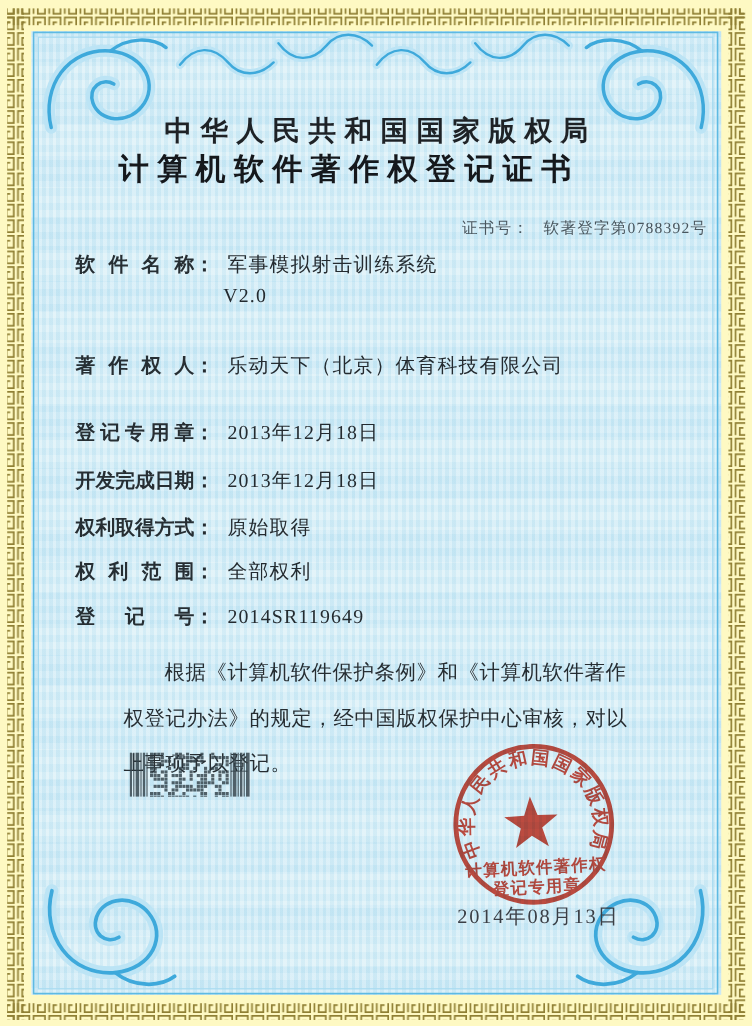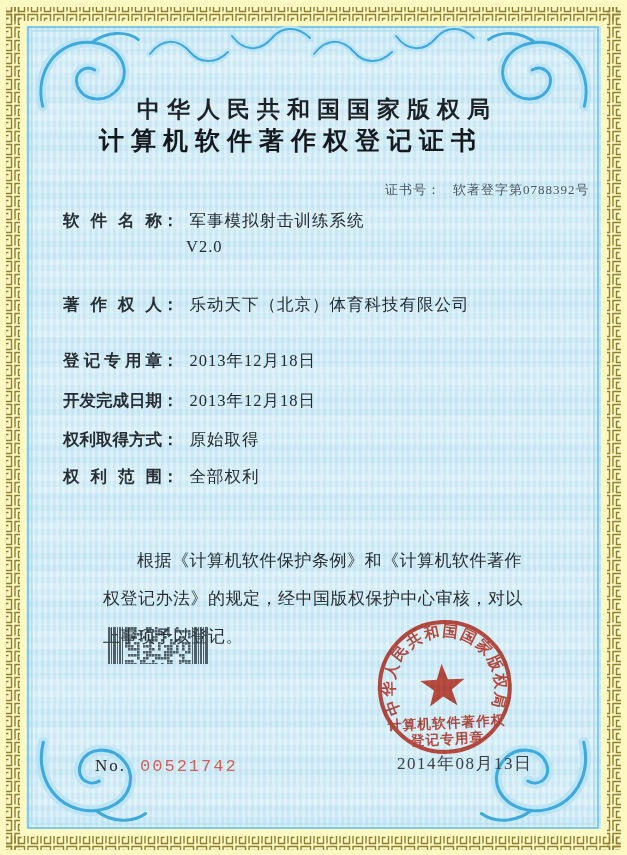--- a/index.html
+++ b/index.html
@@ -44,21 +44,21 @@
     font-size:17px; line-height:38px; color:#262d32; text-indent:2em; letter-spacing:.5px;padding-left:40px;
   }
   .barcode{position:absolute; left:108px; top:627px; width:102px; height:37px; opacity:.82;}
   .seal{
     position:absolute; left:374px; top:620px; width:142px; height:142px; z-index:5;
     transform:rotate(-3deg); opacity:.9; mix-blend-mode:multiply;
   }
   .ringt{font-size:15px; font-weight:700; fill:#cf3a2c; letter-spacing:2px;}
   .sealt{font-size:13.5px; font-weight:700; fill:#cf3a2c; letter-spacing:1px;}
   .issue-date{
-    position:absolute; left:381px; top:752px; font-size:17px; color:#3a3f46; letter-spacing:1.5px; z-index:4;margin-left:16px;
+    position:absolute; left:381px; top:752px; font-size:17px; color:#3a3f46; letter-spacing:1.5px; z-index:4;
   }
   .serial{position:absolute; left:95px; top:756px; font-size:17px; z-index:4;}
   .serial .pfx{color:#23262a; letter-spacing:2px; margin-right:14px;}
   .serial .num{color:#d0615a; font-family:"Liberation Mono","DejaVu Sans Mono",monospace; font-size:17px; letter-spacing:2px;}
 </style>
 </head>
 <body>
 
 <div class="page">
 
@@ -127,20 +127,23 @@
     </div>
 
     <div class="row" style="top:466px">
       <span class="flabel">权利范围</span><span class="colon">：</span><span class="fvalue">全部权利</span>
     </div>
 
     <div class="row" style="top:429px">
       <span class="flabel">权利取得方式</span><span class="colon">：</span><span class="fvalue">原始取得</span>
     </div>
 
+    <div class="row" style="top:503px">
+      <span class="flabel">登记号</span><span class="colon">：</span><span class="fvalue">2014SR119649</span>
+    </div>
 
     <div class="statement">根据《计算机软件保护条例》和《计算机软件著作权登记办法》的规定，经中国版权保护中心审核，对以上事项予以登记。</div>
 
     <svg id="bc" class="barcode" viewBox="0 0 102 37" aria-hidden="true">
         <rect x="0" y="0" width="2" height="37" fill="#33424a"></rect>
         <rect x="3" y="0" width="1" height="37" fill="#33424a"></rect>
         <rect x="5" y="0" width="3" height="37" fill="#33424a"></rect>
         <rect x="9" y="0" width="1" height="37" fill="#33424a"></rect>
         <rect x="11" y="0" width="2" height="37" fill="#33424a"></rect>
         <rect x="14" y="0" width="1" height="37" fill="#33424a"></rect>
@@ -297,23 +300,20 @@
         <rect x="80" y="33" width="2.6" height="2.6" fill="#33424a"></rect>
         <rect x="80" y="36" width="2.6" height="2.6" fill="#33424a"></rect>
         <rect x="84" y="0" width="1" height="37" fill="#33424a"></rect>
         <rect x="86" y="0" width="3" height="37" fill="#33424a"></rect>
         <rect x="90" y="0" width="1" height="37" fill="#33424a"></rect>
         <rect x="92" y="0" width="2" height="37" fill="#33424a"></rect>
         <rect x="95" y="0" width="1" height="37" fill="#33424a"></rect>
         <rect x="97" y="0" width="3" height="37" fill="#33424a"></rect>
       </svg>
 
-    <div class="serial">
-      <span class="pfx">No.</span><span class="num">00521742</span>
-    </div>
 
     <div class="issue-date">2014年08月13日</div>
   </div>
 
   <svg class="seal" viewBox="0 0 140 140" aria-hidden="true">
     <defs>
       <path id="arc" d="M25,88 A50,50 0 1 1 115,88" fill="none"></path>
     </defs>
     <circle cx="70" cy="66" r="64" fill="none" stroke="#cf3a2c" stroke-width="4"></circle>
     <text class="ringt" text-anchor="middle">

